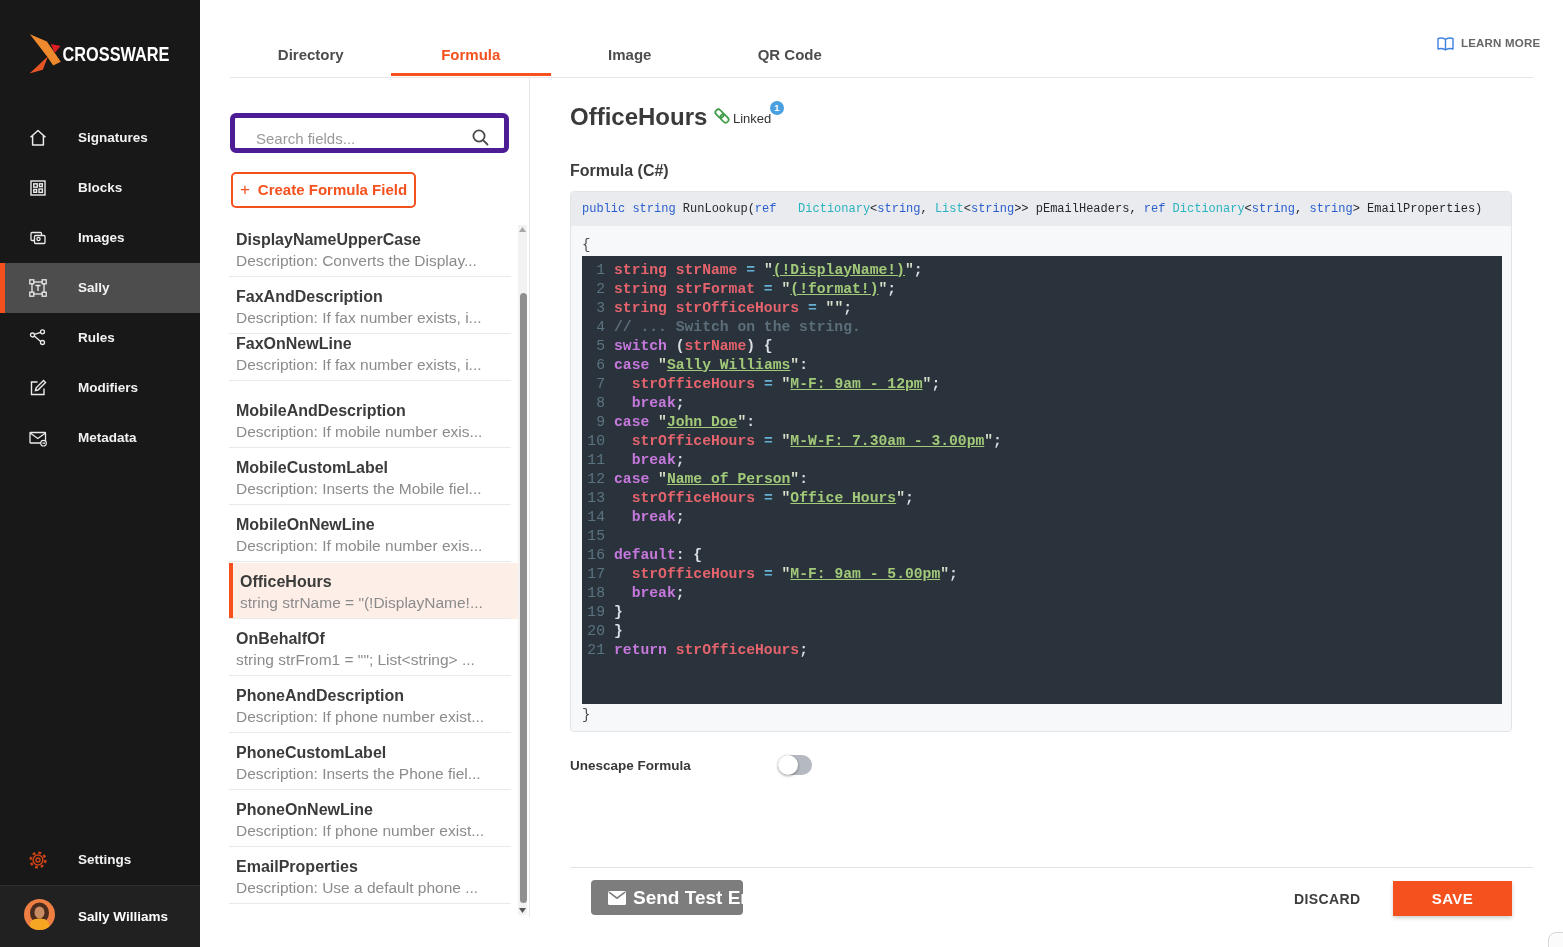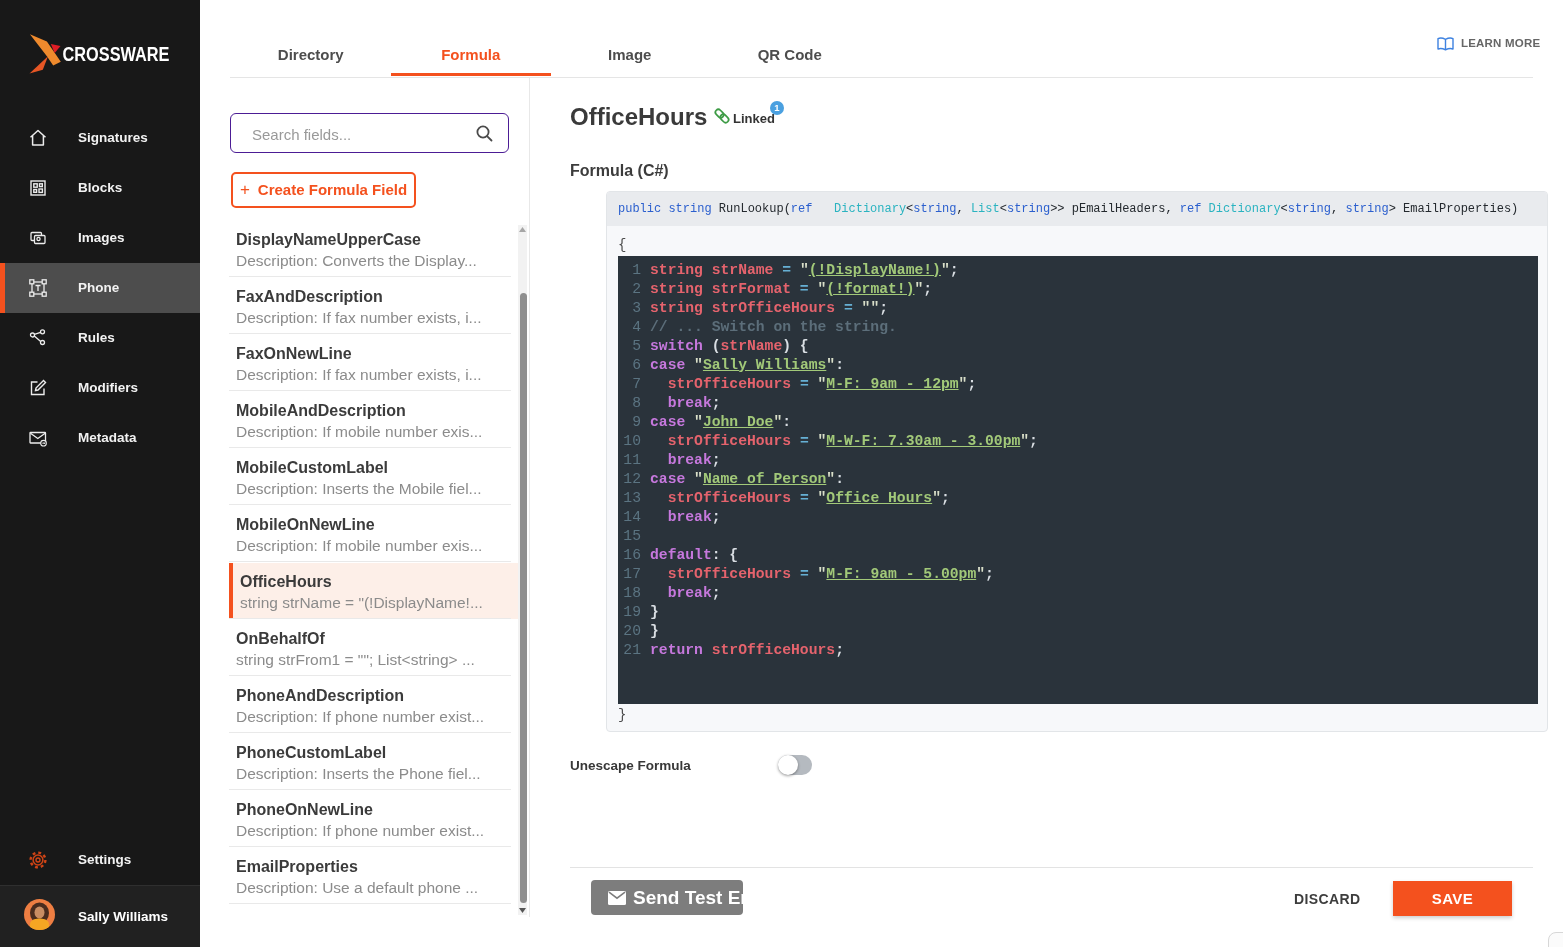--- a/index.html
+++ b/index.html
@@ -16,41 +16,41 @@
 #userrow { position:absolute; left:0; top:885px; width:200px; height:62px; background:#212121; border-top:1px solid #2f2f2f; }
 
 #tabbar { position:absolute; left:230px; top:0; width:1303px; height:78px; border-bottom:1px solid #e5e5e5; }
 .tab { position:absolute; top:0; height:78px; width:159.5px; text-align:center;
   font-size:15px; font-weight:600; color:#4d4d4d; line-height:109px; }
 .tab.active { color:#f4511e; }
 .tab.active:after { content:""; position:absolute; left:0; bottom:2px; width:100%; height:3px; background:#f4511e; }
 #learnmore { position:absolute; left:1461px; top:37px; color:#666; font-size:11.5px; font-weight:600; letter-spacing:0.2px; }
 
 #vdivider { position:absolute; left:529px; top:78px; width:1px; height:839px; background:#e8e8e8; }
-#searchbox { position:absolute; left:230px; top:113px; width:279px; height:40px; border:1px solid #4c1d95; border-radius:6px; }
+#searchbox { position:absolute; left:230px; top:113px; width:279px; height:40px; border:5px solid #4c1d95; border-radius:6px; }
 #searchbox .ph { position:absolute; left:21px; top:0; line-height:41px; color:#999; font-size:15px; }
 #createbtn { position:absolute; left:231px; top:172px; width:185px; height:36px; border:2px solid #f4511e; border-radius:5px;
   color:#f4511e; font-size:15px; font-weight:700; text-align:center; line-height:32px; }
 #list { position:absolute; left:229px; top:229px; width:289px; height:685px; }
 .li { position:absolute; left:0; width:282px; height:57px; }
 .li .t { position:absolute; left:7px; top:0px; font-size:16px; font-weight:700; color:#3b3b3b; line-height:21px; white-space:nowrap; }
 .li .d { position:absolute; left:7px; top:21px; font-size:15.5px; color:#8b8b8b; line-height:21px; white-space:nowrap; }
 .li .dv { position:absolute; left:0; top:47px; width:282px; height:1px; background:#e9e9e9; }
 #hl { position:absolute; left:0; top:334px; width:289px; height:56px; background:#fdefe8; }
 #hl:before { content:""; position:absolute; left:0; top:0; width:4px; height:56px; background:#f4511e; }
 
 #sbtrack { position:absolute; left:518px; top:225px; width:9px; height:690px; background:#f2f2f2; }
 #sbthumb { position:absolute; left:520px; top:293px; width:7px; height:610px; background:#8f8f8f; border-radius:3.5px; }
 
 #title { position:absolute; left:570px; top:103px; font-size:24px; font-weight:600; color:#3a3a3a; }
-#linked { position:absolute; left:733px; top:111px; font-size:13px; font-weight:700; color:#333; }
+#linked { position:absolute; left:733px; top:111px; font-size:13px; font-weight:400; color:#333; }
 #badge { position:absolute; left:770px; top:101px; width:14px; height:14px; border-radius:50%; background:#4aa0e0;
   color:#fff; font-size:9.5px; font-weight:700; text-align:center; line-height:14px; }
 #flabel { position:absolute; left:570px; top:162px; font-size:16px; font-weight:700; color:#3c3c3c;text-align:center; }
-#codebox { position:absolute; left:570px; top:191px; width:942px; height:541px; border:1px solid #e2e5e8; border-radius:4px; background:#f7f8fa;margin-left:36px; }
+#codebox { position:absolute; left:570px; top:191px; width:942px; height:541px; border:1px solid #e2e5e8; border-radius:4px; background:#f7f8fa; }
 #codehead { position:absolute; left:0; top:0; width:100%; height:34px; background:#e9ebee; border-radius:3px 3px 0 0;
   font-family:"Liberation Mono", monospace; font-size:12px; color:#24292e; line-height:34px; white-space:pre; padding-left:11px; }
 .kb { color:#2b5fce; } .kt { color:#2ab3c0; }
 #brace1 { position:absolute; left:11px; top:45px; }
 #brace2 { position:absolute; left:11px; top:515px; }
 .brace { font-family:"Liberation Mono", monospace; font-size:14px; color:#4a4a4a; }
 #darkcode { position:absolute; left:11px; top:64px; width:920px; height:448px; background:#2a333b; padding-top:4.5px;
   font-family:"Liberation Mono", monospace; font-size:14.7px; font-weight:700; line-height:19px; white-space:pre; color:#d9dee3; }
 .cl { height:19px; }
 .ln { display:inline-block; width:23px; text-align:right; color:#5b7482; font-weight:400; margin-right:9px; }
@@ -105,21 +105,21 @@
     </div>
   <div class="mi sel" style="top:263px">
       <span class="ic"><svg width="20" height="20" viewBox="0 0 20 20" fill="none" stroke="#ececec" stroke-width="1.3">
           <rect x="4" y="4" width="12" height="12"></rect>
           <rect x="1.8" y="1.8" width="4" height="4" fill="#4d4d4d"></rect>
           <rect x="14.2" y="1.8" width="4" height="4" fill="#4d4d4d"></rect>
           <rect x="1.8" y="14.2" width="4" height="4" fill="#4d4d4d"></rect>
           <rect x="14.2" y="14.2" width="4" height="4" fill="#4d4d4d"></rect>
           <path d="M7.5 7.5 H12.5 M10 7.5 V13"></path>
         </svg></span>
-      <span class="lb">Phone</span>
+      <span class="lb">Sally</span>
     </div>
   <div class="mi" style="top:313px">
       <span class="ic"><svg width="20" height="20" viewBox="0 0 20 20" fill="none" stroke="#ececec" stroke-width="1.3">
           <circle cx="4.5" cy="7" r="2"></circle>
           <circle cx="14.5" cy="3.8" r="2"></circle>
           <circle cx="14.5" cy="14.5" r="2"></circle>
           <path d="M6.4 6.4 L12.6 4.4 M6.3 8 L12.7 13.5"></path>
         </svg></span>
       <span class="lb">Rules</span>
     </div>
@@ -190,21 +190,21 @@
   <div class="li" style="top:0px">
       <span class="t">DisplayNameUpperCase</span>
       <span class="d">Description: Converts the Display...</span>
       <span class="dv"></span>
     </div>
   <div class="li" style="top:57px">
       <span class="t">FaxAndDescription</span>
       <span class="d">Description: If fax number exists, i...</span>
       <span class="dv"></span>
     </div>
-  <div class="li" style="top:114px">
+  <div class="li" style="top:104px">
       <span class="t">FaxOnNewLine</span>
       <span class="d">Description: If fax number exists, i...</span>
       <span class="dv"></span>
     </div>
   <div class="li" style="top:171px">
       <span class="t">MobileAndDescription</span>
       <span class="d">Description: If mobile number exis...</span>
       <span class="dv"></span>
     </div>
   <div class="li" style="top:228px">

